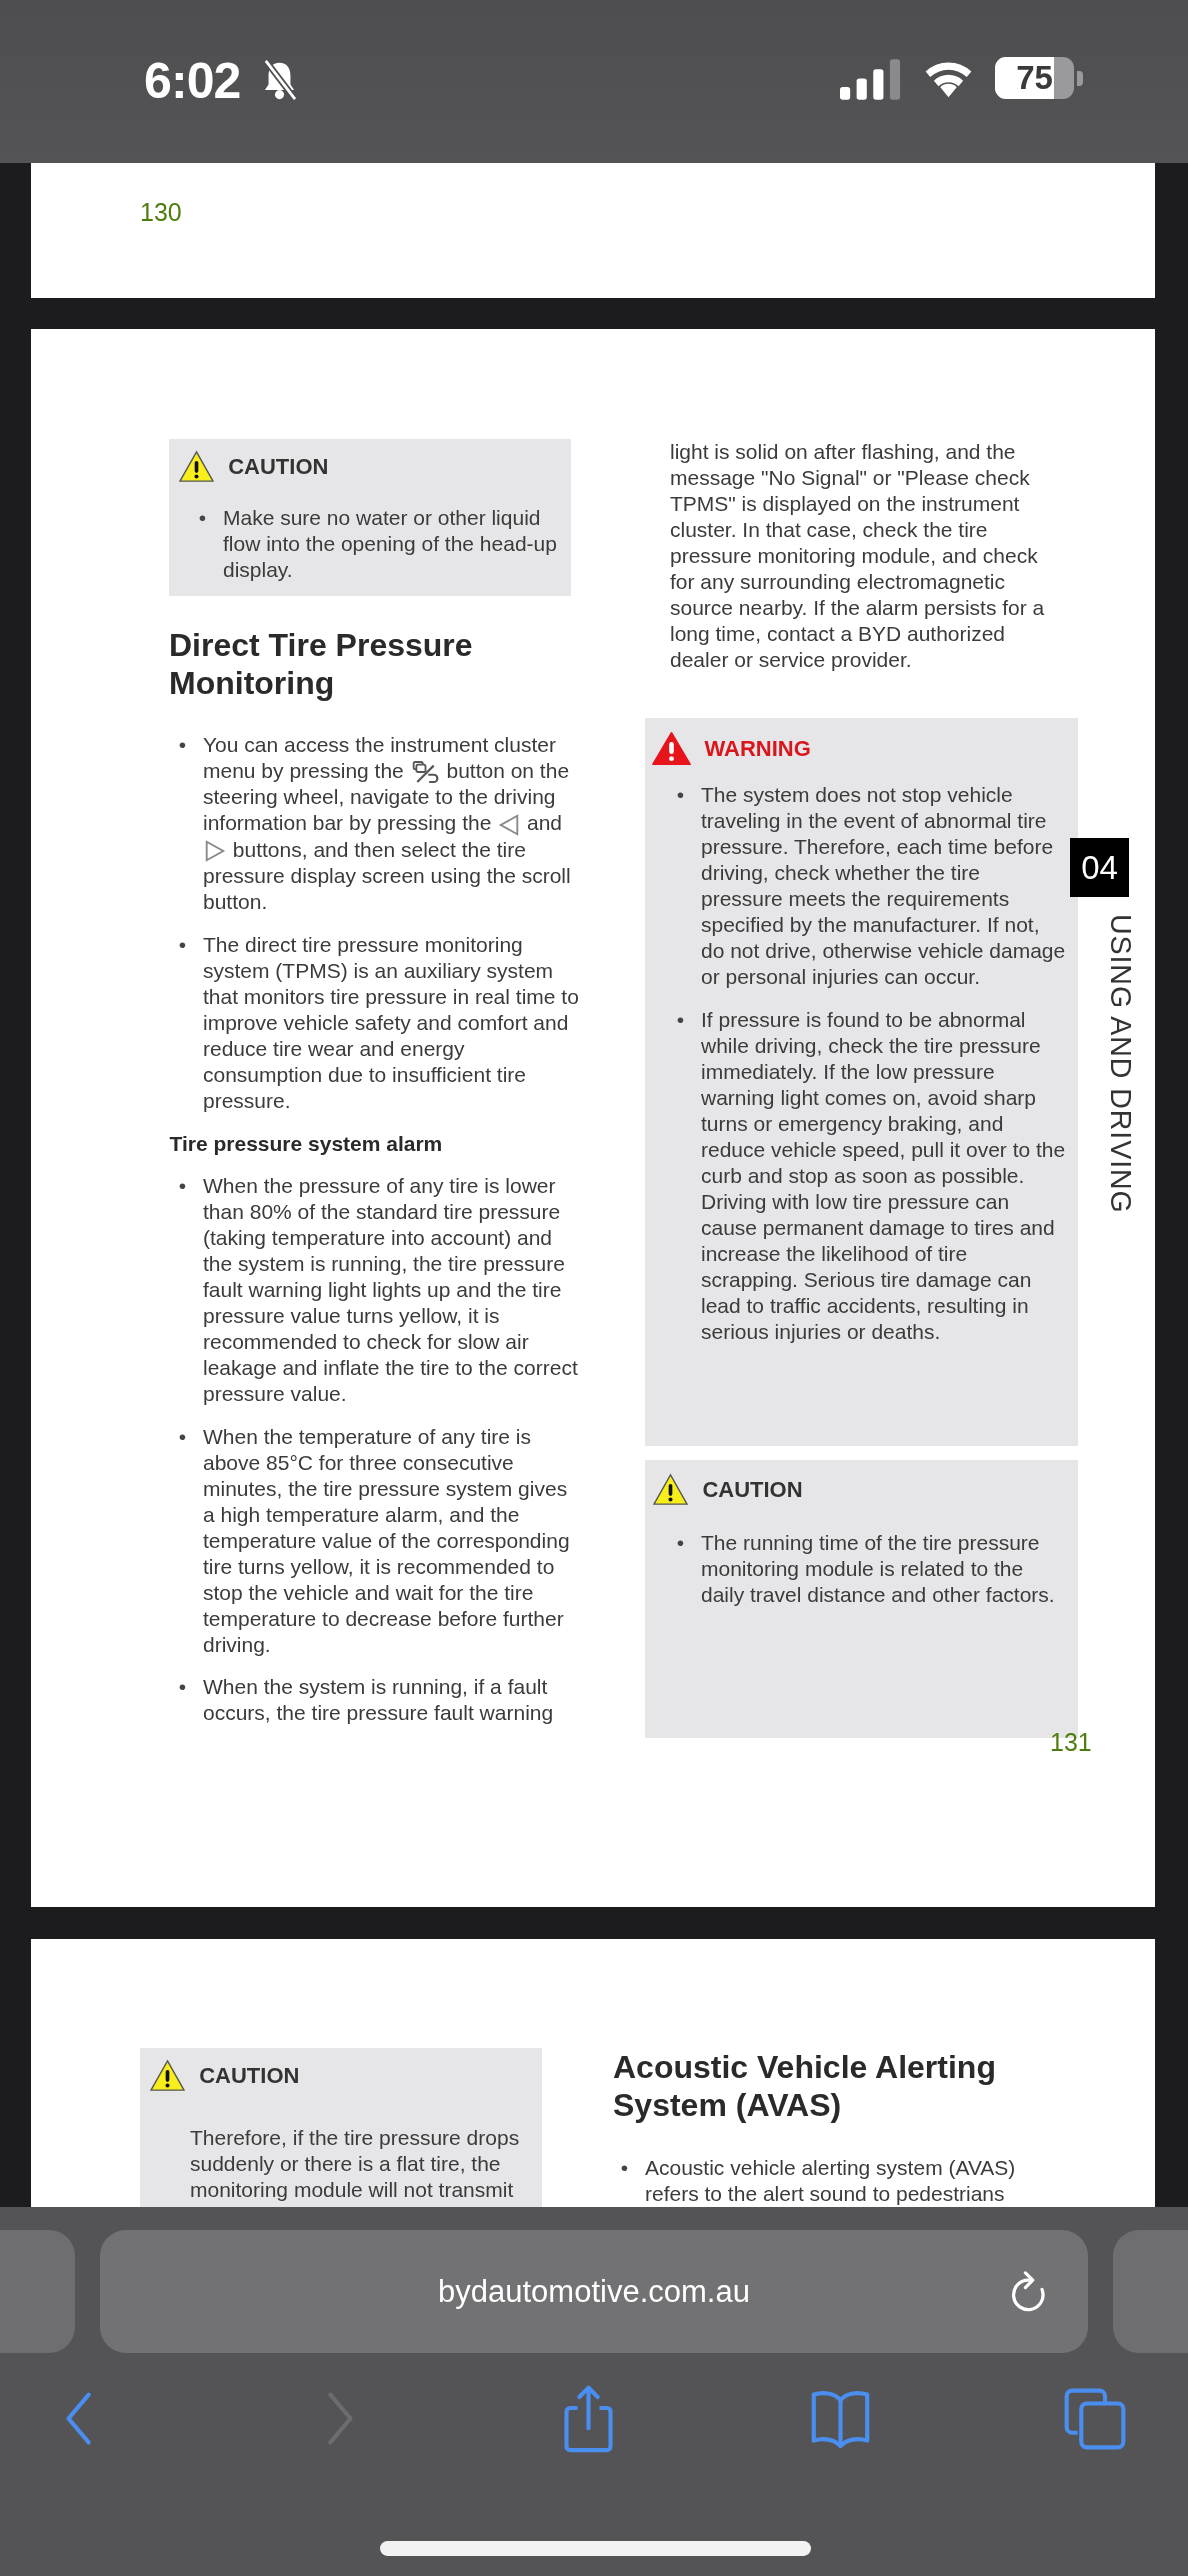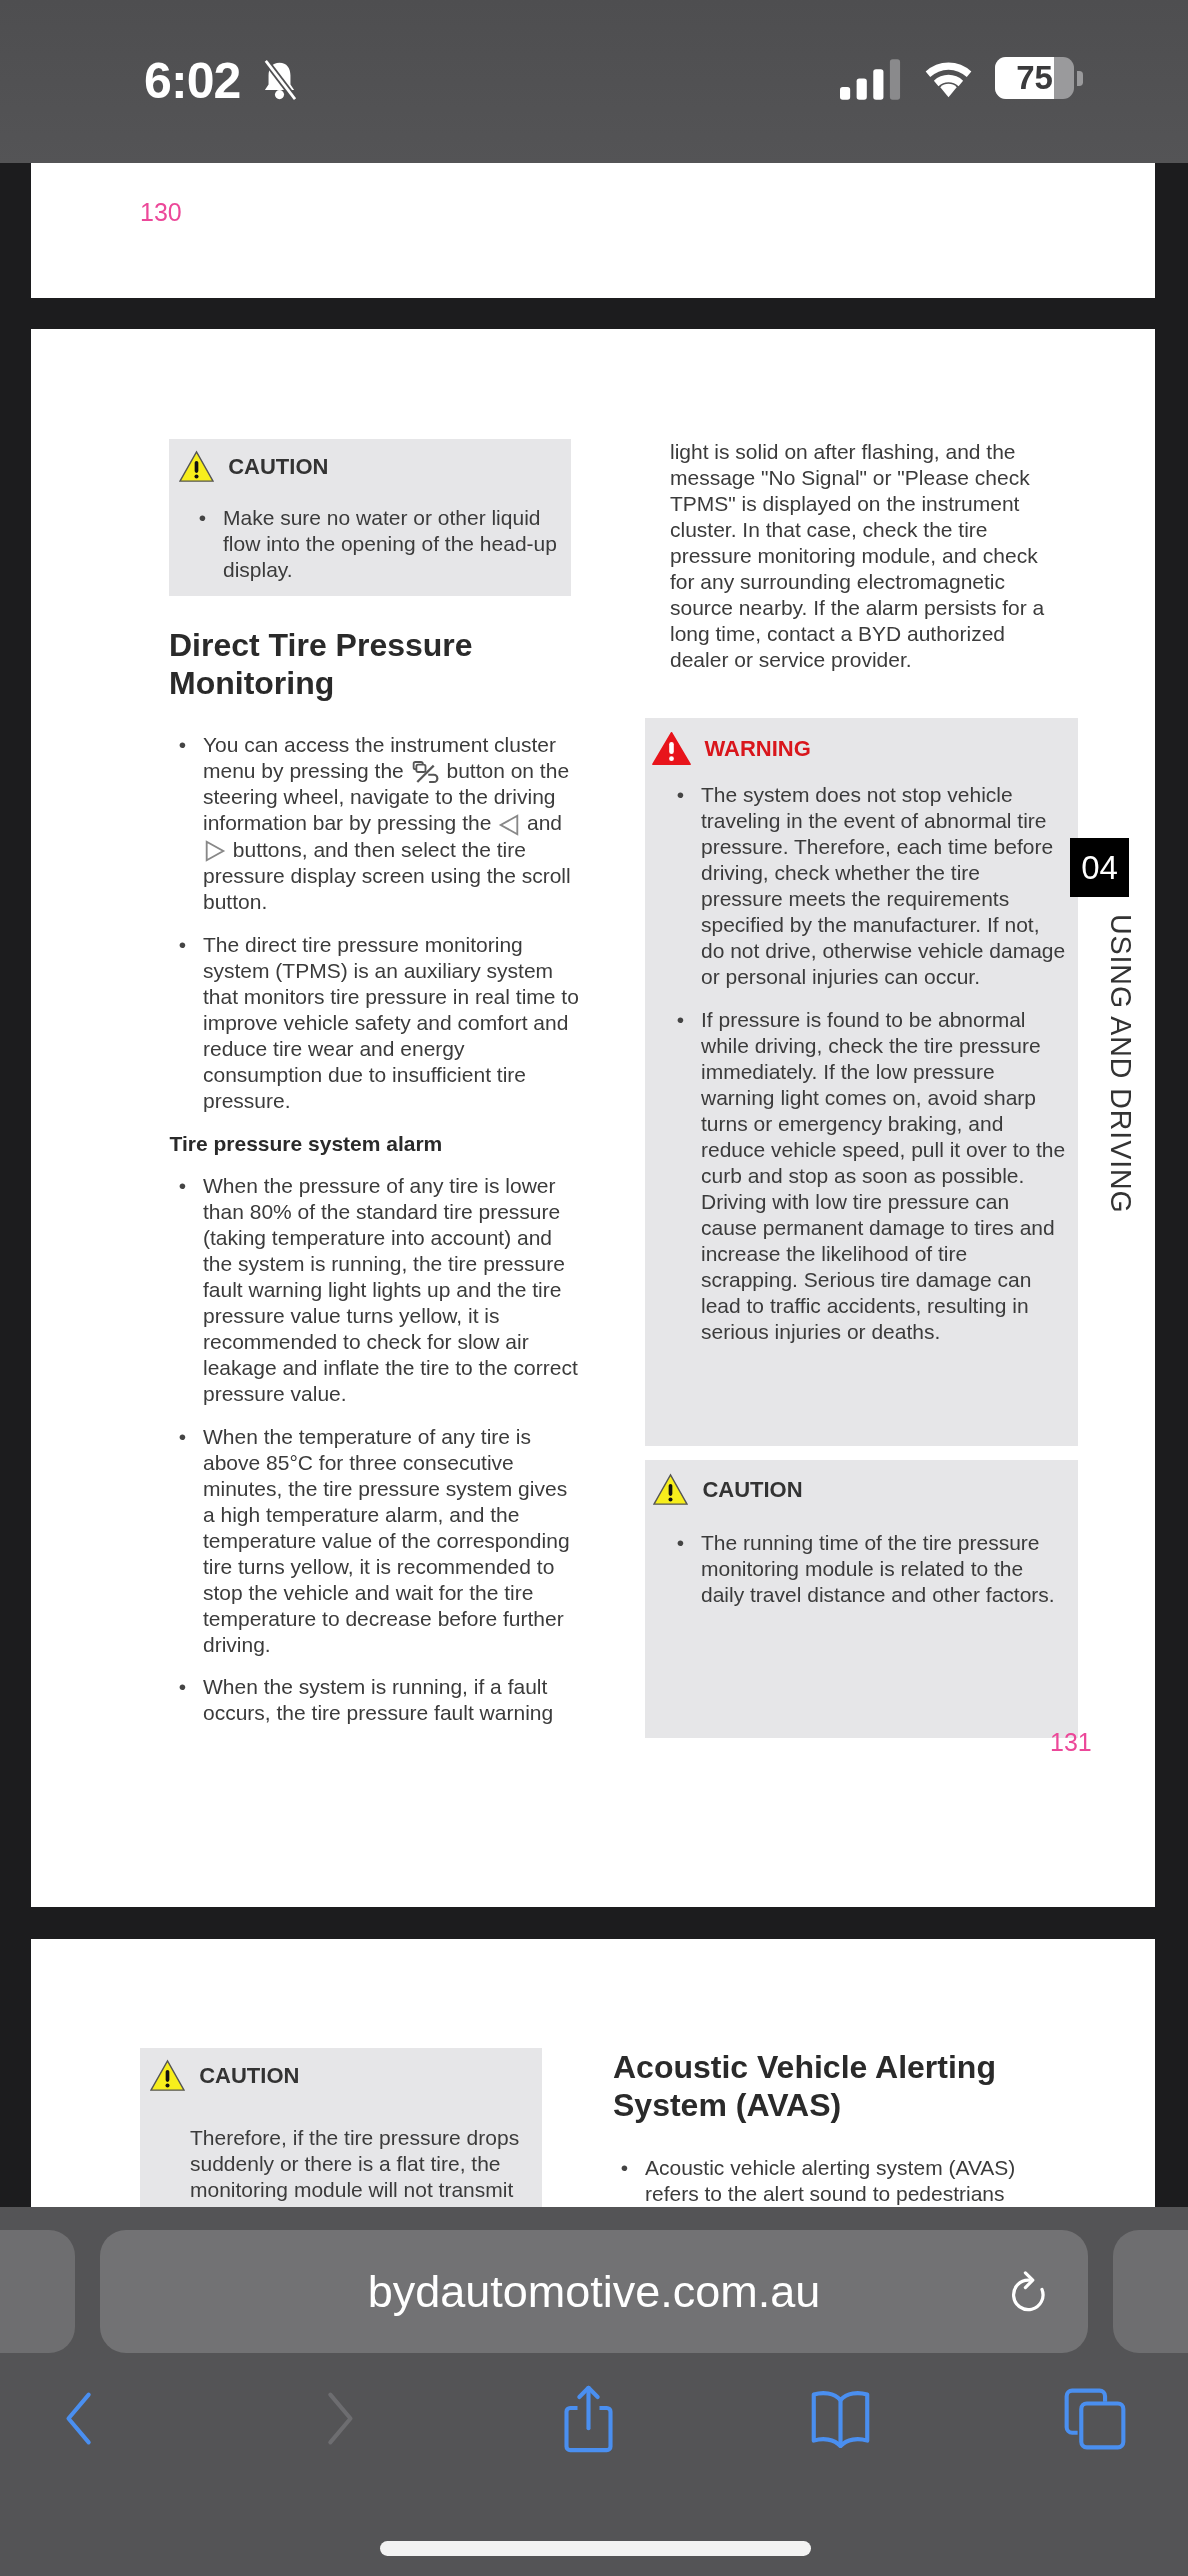--- a/index.html
+++ b/index.html
@@ -16,21 +16,21 @@
   .battery-body { position: absolute; left: 0; top: 0; width: 79px; height: 42px; border-radius: 11px; background: #9a9a9c; overflow: hidden; }
   .battery-fill { position: absolute; left: 0; top: 0; height: 42px; background: #fff; }
   .battery-text { position: absolute; left: 0; top: 0; width: 79px; height: 42px; line-height: 42px; text-align: center; color: #3a3a3c; font-weight: bold; font-size: 33px; }
   .battery-nub { position: absolute; left: 82px; top: 14px; width: 5.5px; height: 14.7px; border-radius: 0 3.7px 3.7px 0; background: #9a9a9c; }
 
   
   .page { position: absolute; left: 31px; width: 1124px; background: #fff; }
   .page-a { top: 163px; height: 135px; }
   .page-b { top: 329px; height: 1578px; }
   .page-c { top: 1939px; height: 276px; }
-  .page-num { position: absolute; color: #ec4899; font-size: 25px; }
+  .page-num { position: absolute; color: #4d7c0f; font-size: 25px; }
 
   .col-text { position: absolute; color: #3b3b3b; font-size: 21px; line-height: 26px; }
   .box { position: absolute; background: #e6e6e8; }
   .box-head { position: absolute; left: 9.2px; top: 11px; display: flex; align-items: center; font-weight: bold; font-size: 22px; color: #333; }
   .box-head svg { margin-right: 13px; }
   .warning-head { color: #d9161c; }
   ul.bullets { list-style: none; }
   ul.bullets li { position: relative; padding-left: 28px; margin-bottom: 16.6px; }
   ul.bullets li::before { content: "•"; position: absolute; left: 3.7px; top: 0; color: #444; }
   .h2 { position: absolute; font-weight: bold; font-size: 32px; line-height: 38px; color: #2a2a2a; }
@@ -38,21 +38,21 @@
   .inline-icon { display: inline-block; vertical-align: middle; }
 
   .chapter-tab { position: absolute; left: 1039px; top: 509px; width: 59px; height: 59px; background: #000; color: #fff; font-size: 33px; text-align: center; line-height: 59px; }
   .chapter-label { position: absolute; left: 1106px; top: 590px; transform-origin: 0 0; transform: rotate(90deg); color: #333; font-size: 28.6px; letter-spacing: 0.9px; white-space: nowrap; }
 
   
   .browser-bar { position: absolute; left: 0; top: 2207px; width: 1188px; height: 369px; background: #545456; }
   .url-side-left { position: absolute; left: -37px; top: 2230px; width: 112px; height: 123px; border-radius: 26px; background: #6e6e70; }
   .url-side-right { position: absolute; left: 1113px; top: 2230px; width: 112px; height: 123px; border-radius: 26px; background: #6e6e70; }
   .url-field { position: absolute; left: 100px; top: 2230px; width: 988px; height: 123px; border-radius: 26px; background: #727274; }
-  .url-text { position: absolute; left: 0; top: 0; width: 100%; height: 123px; line-height: 123px; text-align: center; color: #fff; font-size: 45px; }
+  .url-text { position: absolute; left: 0; top: 0; width: 100%; height: 123px; line-height: 123px; text-align: center; color: #fff; font-size: 31px; }
   .reload { position: absolute; right: 35px; top: 39px; width: 46px; height: 50px; }
   .tb-btn { position: absolute; top: 2377px; width: 74px; height: 83px; display: flex; align-items: center; justify-content: center; }
   .home-indicator { position: absolute; left: 380px; top: 2541px; width: 431px; height: 14.7px; border-radius: 7.4px; background: #f2f2f2; }
 </style>
 </head>
 <body>
 
 <div class="status-bar">
   <div class="status-time">6:02</div>
   <svg class="bell-off" viewBox="0 0 42 46">

